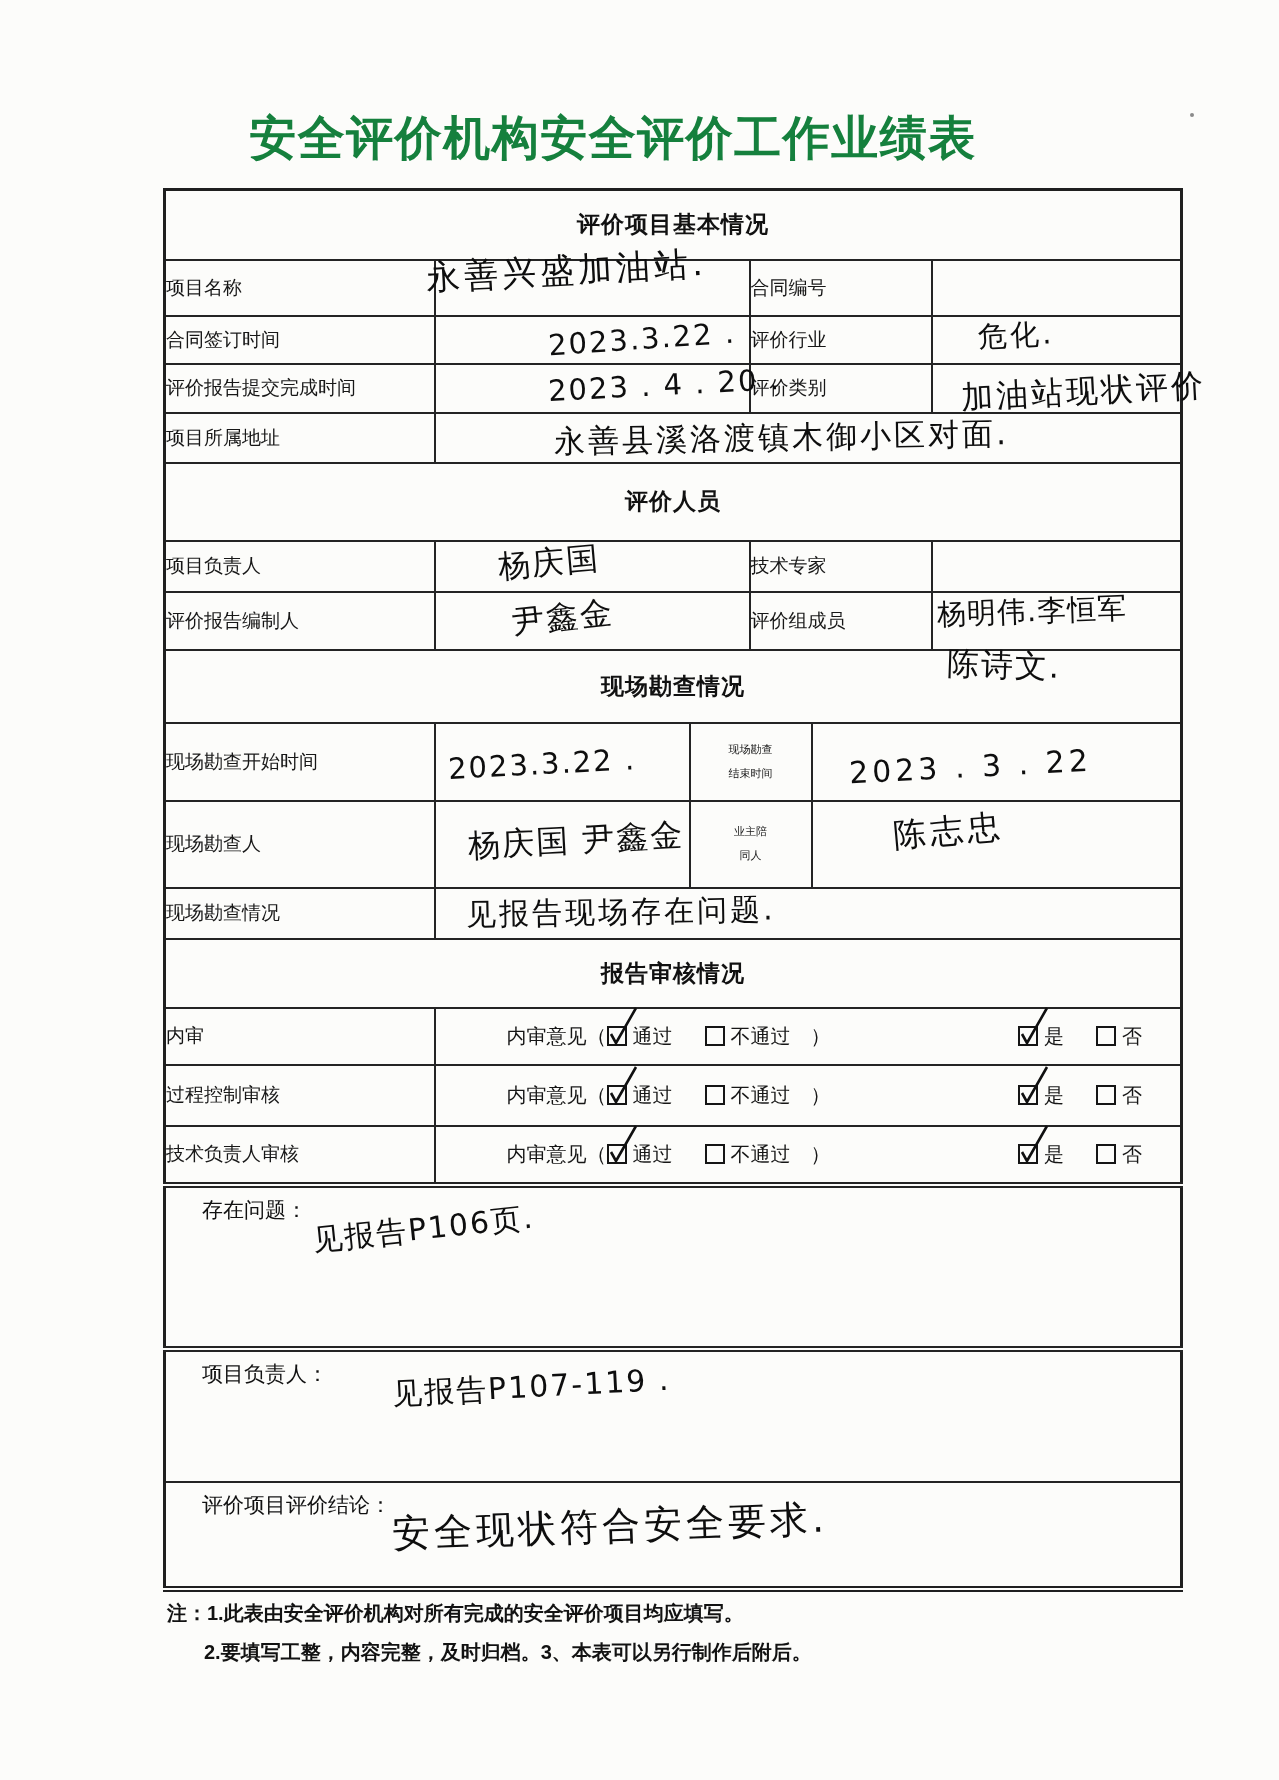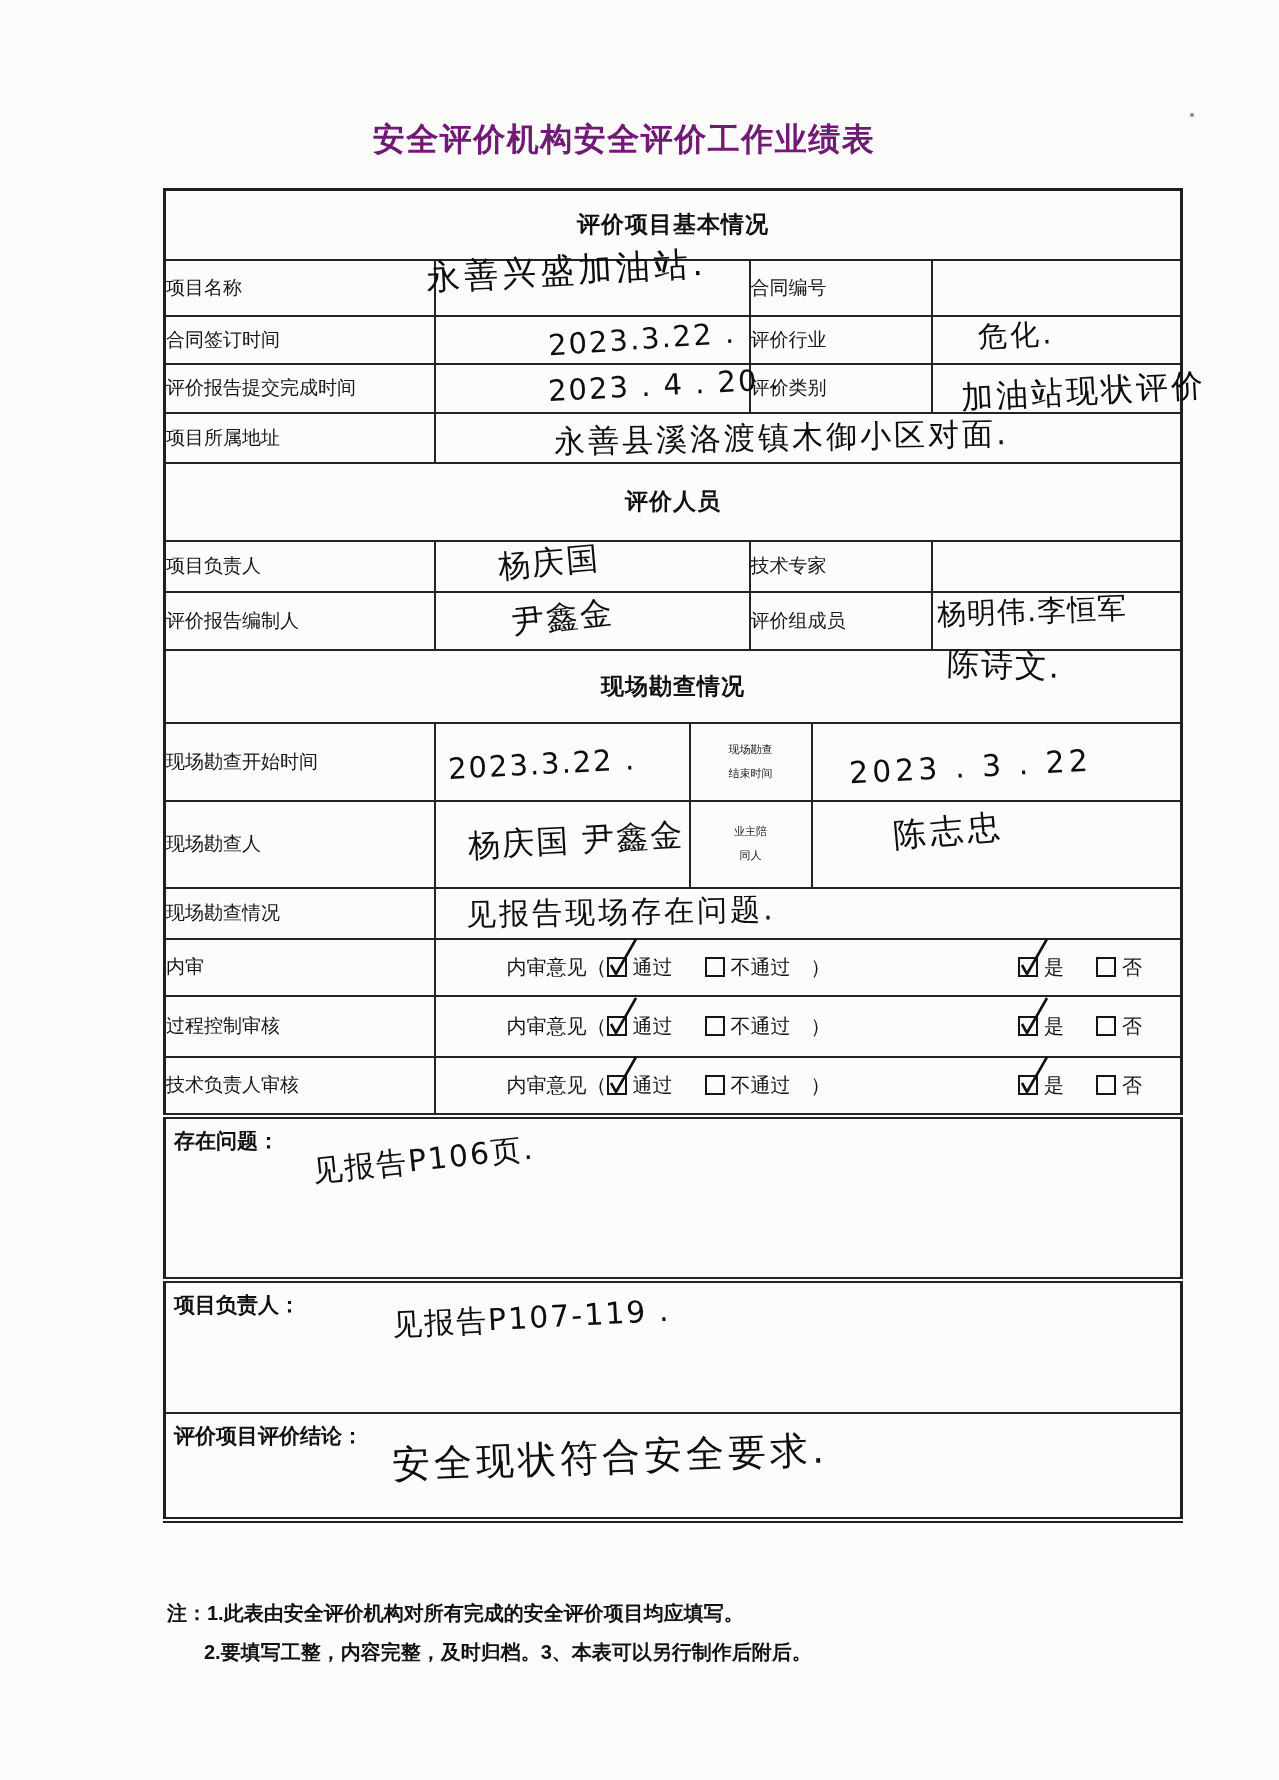--- a/index.html
+++ b/index.html
@@ -1,20 +1,20 @@
 <!DOCTYPE html>
 <html><head>
 <meta charset="utf-8">
 <style>
   html,body{margin:0;padding:0;background:#e9e9e7;}
   .page{position:relative;width:1279px;height:1780px;background:#fcfcfa;overflow:hidden;
         font-family:"Liberation Serif",serif;color:#161616;}
-  .title{position:absolute;left:163px;top:102px;width:890px;margin:16px;text-align:center;
-         font-family:"Liberation Sans",sans-serif;font-weight:bold;font-size:32px;
-         letter-spacing:1.5px;color:#701a75;}
+  .title{position:absolute;left:163px;top:102px;width:890px;margin:5px;text-align:center;
+         font-family:"Liberation Sans",sans-serif;font-weight:bold;font-size:47px;
+         letter-spacing:1.5px;color:#15803d;}
   table.form{position:absolute;left:163px;top:188px;width:1017px;border-collapse:collapse;
              table-layout:fixed;border:3px solid #1f1f1f;}
   td{border:2px solid #242424;padding:0;position:relative;vertical-align:middle;}
   .sec td{font-family:"Liberation Sans",sans-serif;font-weight:bold;font-size:23px;
           text-align:center;letter-spacing:1px;color:#111;}
   .lbl{font-size:19px;color:#171717;}
   .lbl2{font-size:11px;text-align:center;line-height:2.15;color:#171717;}
   .val{text-align:left;}
   
   .hw{position:absolute;font-family:"DejaVu Sans",sans-serif;color:#0e0e0e;
@@ -40,21 +40,21 @@
   
   .rev{display:flex;align-items:center;height:100%;padding-left:71px;font-size:20px;}
   .rev .grp-right{margin-left:auto;margin-right:38px;display:flex;align-items:center;}
   .cb{display:inline-block;position:relative;width:16px;height:16px;border:2px solid #151515;
       background:transparent;vertical-align:middle;margin:0 6px 0 0;flex:0 0 auto;}
   .cb svg{position:absolute;left:-4px;top:-24px;width:36px;height:44px;overflow:visible;z-index:7;}
   .sp20{display:inline-block;width:20px;}
   .sp32{display:inline-block;width:32px;}
   
   .big{vertical-align:top;text-align:left;padding:8px 0 0 8px;}
-  .biglbl{font-family:"Liberation Sans",sans-serif;font-weight:bold;font-size:21px;color:#111;}
+  .biglbl{font-family:"Liberation Sans",sans-serif;font-weight:normal;font-size:21px;color:#111;margin-left:28px;}
   tr.row-problems td{border-top:6px double #242424;}
   tr.row-suggest td{border-top:6px double #242424;}
   tr.row-concl td{border-bottom:6px double #1f1f1f;}
   .notes{position:absolute;left:167px;top:1594px;font-family:"Liberation Sans",sans-serif;
          font-weight:bold;font-size:20px;line-height:39px;color:#121212;}
   .note2{padding-left:37px;}
   .speck{position:absolute;width:4px;height:4px;border-radius:50%;background:#8a8a8a;}
 </style>
 </head>
 <body>
@@ -178,20 +178,23 @@
       </td>
     </tr>
 
     <tr style="height:51px">
       <td class="lbl">现场勘查情况</td>
       <td colspan="5" class="val">
         <span class="hw hw-snotes">见报告现场存在问题.</span>
       </td>
     </tr>
 
+    <tr class="sec" style="height:69px">
+      <td colspan="6">报告审核情况</td>
+    </tr>
 
     <tr style="height:57px">
       <td class="lbl">内审</td>
       <td colspan="5">
         <div class="rev">
           <span>内审意见（</span>
           <span class="cb">
                 <svg viewBox="0 0 36 44">
                   <polyline points="6,30 11,39 31,4" fill="none" stroke="#101010" stroke-width="2.6"></polyline>
                 </svg>

